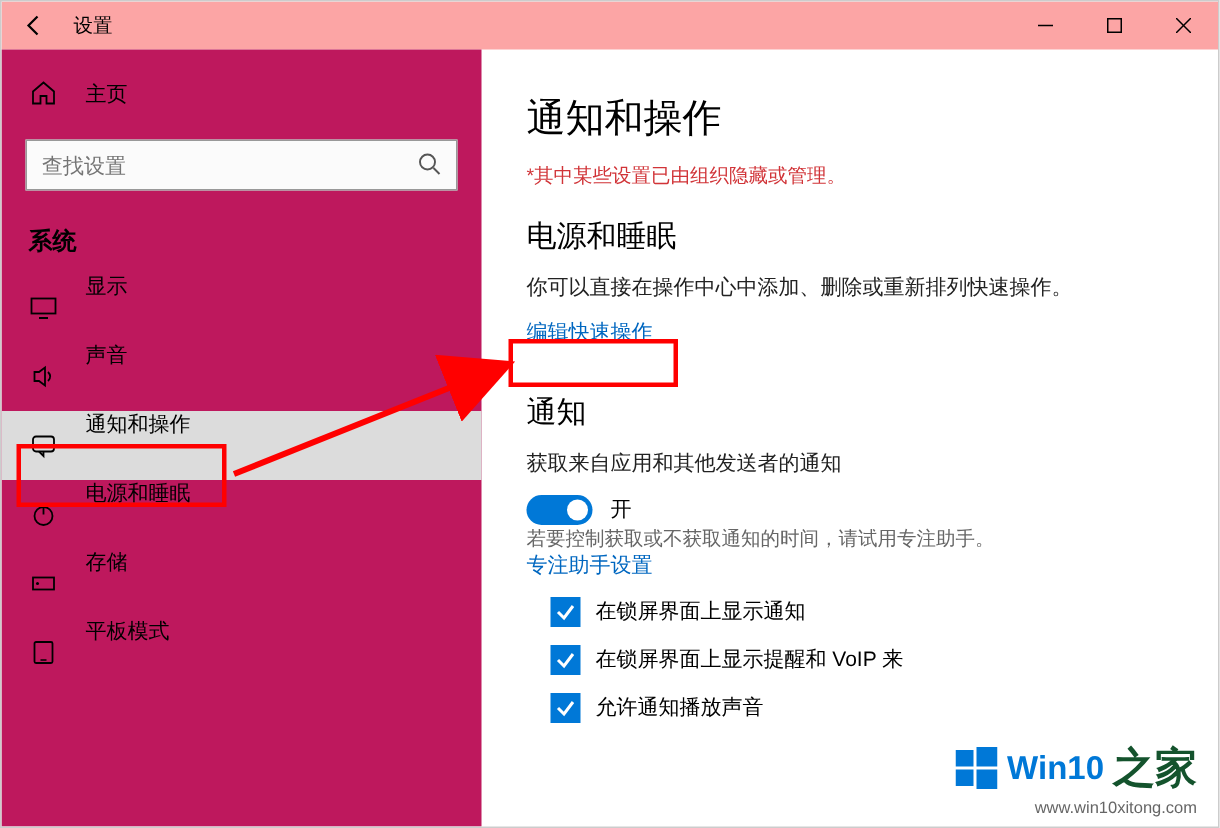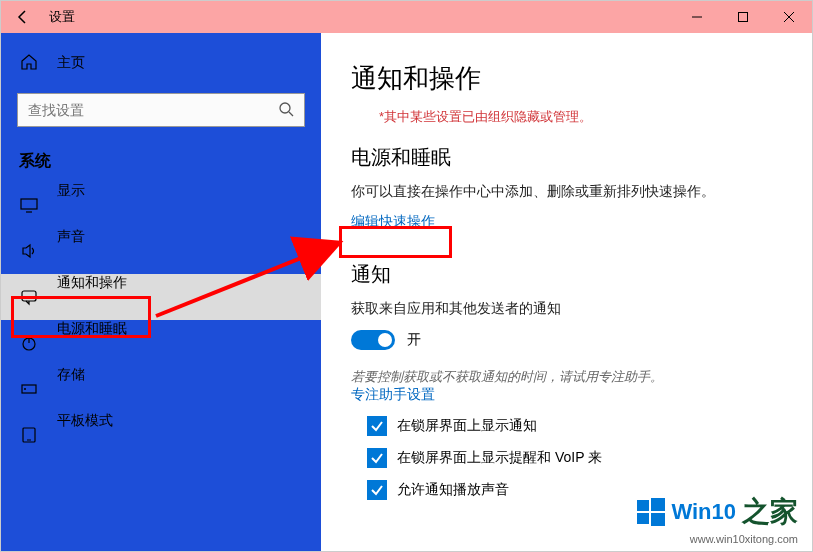--- a/index.html
+++ b/index.html
@@ -32,21 +32,21 @@
     }
     .win-btn {
       width: 46px; height: 32px;
       display: flex; align-items: center; justify-content: center;
       cursor: pointer;
     }
     .win-btn svg { width: 10px; height: 10px; }
     .main { display: flex; height: calc(100% - 32px); }
     .sidebar {
       width: 320px;
-      background: #1d4ed8;
+      background: #be185d;
       padding: 10px 0 0 0;
       position: relative;
     }
     .home-row {
       display: flex; align-items: center;
       height: 40px; padding-left: 18px;
       cursor: pointer;
     }
     .home-row .icon { width: 20px; text-align: center; margin-right: 18px; }
     .search-wrap { padding: 10px 16px; }
@@ -73,21 +73,21 @@
     }
     .nav-item.selected { background: #dcdcdc; }
     .nav-item .icon { width: 20px; text-align: center; margin-right: 18px; display: flex; align-items: center; justify-content: center; }
     .content {
       flex: 1;
       padding: 28px 30px 0 30px;
       overflow-y: auto;
       position: relative;
     }
     .h1 { font-size: 26px; margin-bottom: 12px; }
-    .warn { color: #d13438; font-size: 13px; margin-bottom: 18px; margin-left: 28px; }
+    .warn { color: #d13438; font-size: 13px; margin-bottom: 18px; }
     .h2 { font-size: 20px; margin: 10px 0 12px; }
     .desc { font-size: 14px; color: #222; margin-bottom: 12px; }
     .link { color: #0067c0; font-size: 14px; cursor: pointer; display: inline-block; }
     .muted { color: #666; font-size: 13px; }
     .toggle-row { display: flex; align-items: center; margin-top: 8px; }
     .toggle {
       width: 44px; height: 20px; border-radius: 10px;
       background: #0078d7; position: relative; cursor: pointer;
       margin-right: 12px;
     }
@@ -250,21 +250,21 @@
     <span class="link">编辑快速操作</span>
 
     <div class="spacer"></div>
     <div class="h2">通知</div>
     <div class="desc">获取来自应用和其他发送者的通知</div>
     <div class="toggle-row">
       <div class="toggle"></div>
       <span>开</span>
     </div>
 
-    <div style="margin-top:18px;font-style:italic;" class="muted">若要控制获取或不获取通知的时间，请试用专注助手。</div>
+    <div style="" class="muted">若要控制获取或不获取通知的时间，请试用专注助手。</div>
     <span class="link">专注助手设置</span>
 
     <div class="checkbox-row">
       <div class="cb">
         <svg viewBox="0 0 14 14">
             <path d="M2 7 L6 11 L12 3" stroke="#fff" stroke-width="2" fill="none"></path>
           </svg>
       </div>
       <span>在锁屏界面上显示通知</span>
     </div>

